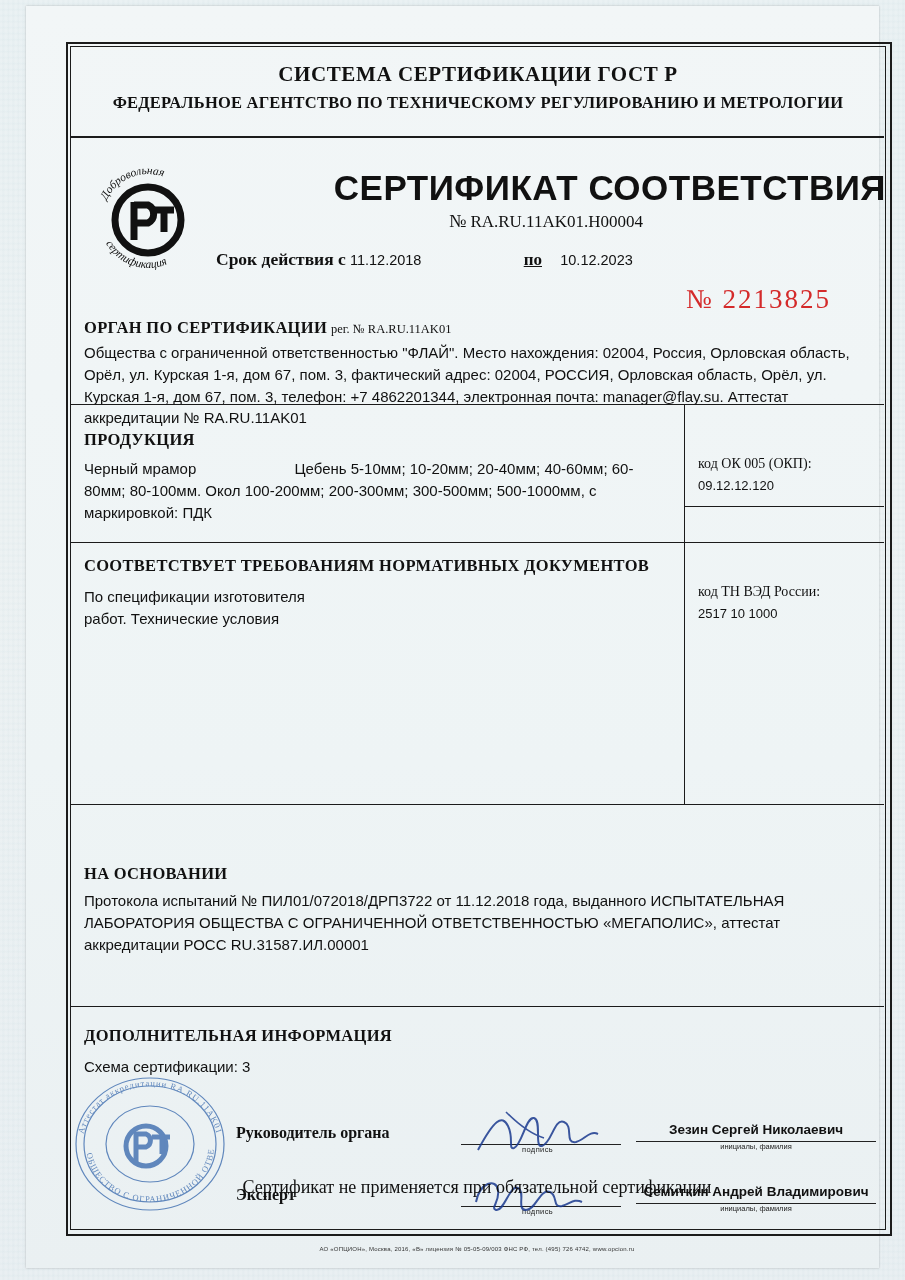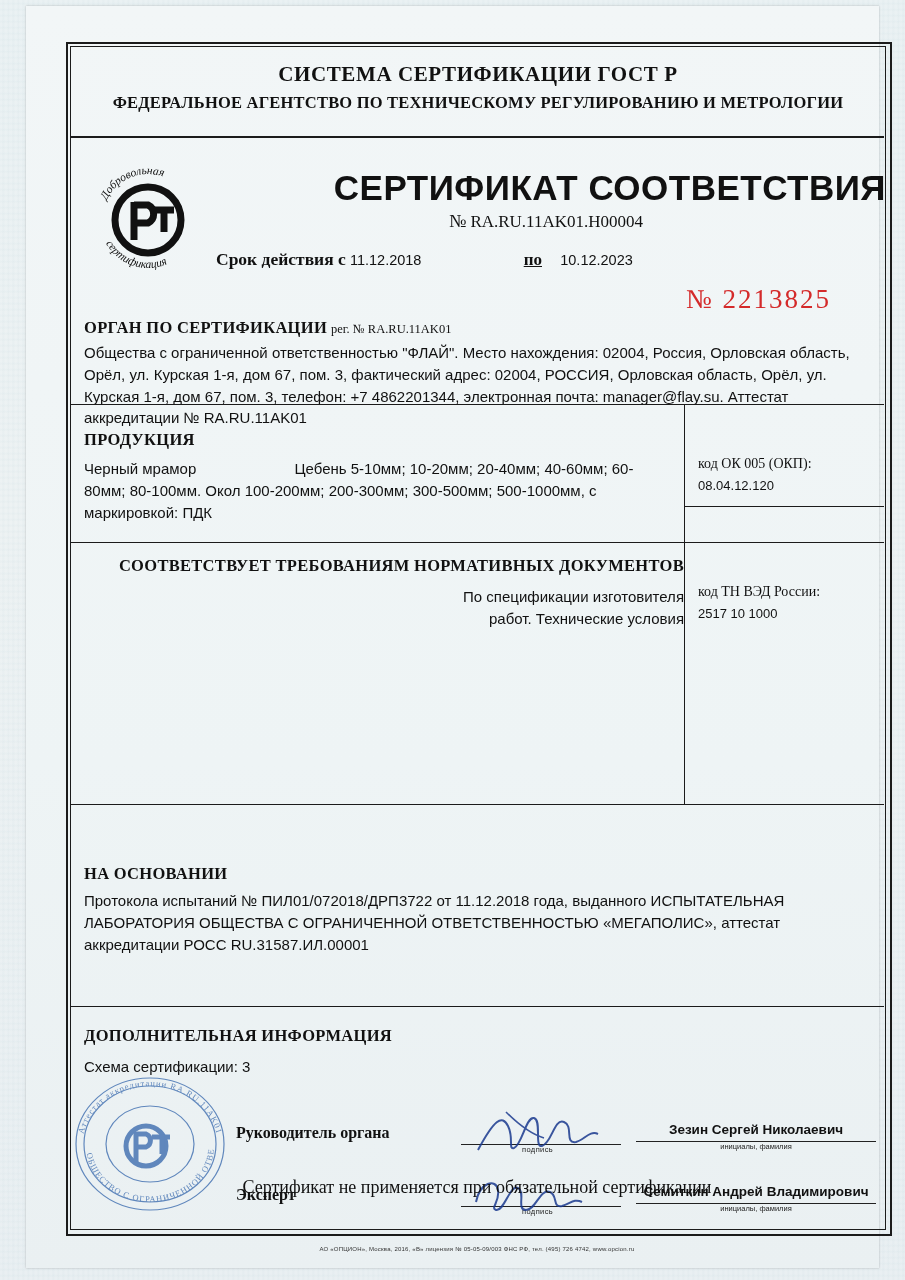--- a/index.html
+++ b/index.html
@@ -160,21 +160,20 @@
     position: absolute;
     left: 44px; top: 536px;
     width: 814px;
     border-top: 1px solid #1b1b1b;
   }
 
   .conform {
     position: absolute;
     left: 58px; top: 550px;
     width: 600px;
-    text-align: right;
   }
   .conform-body { margin-top: 10px; width: 600px; }
 
   .vert-sep {
     position: absolute;
     left: 658px; top: 398px;
     height: 400px;
     border-left: 1px solid #1b1b1b;
   }
   .hr-code1 {
@@ -388,21 +387,21 @@
     <div class="sec-label">ПРОДУКЦИЯ</div>
     <div class="product-body body-text">
       <span>Черный мрамор</span>
       <span style="margin-left:94px">Цебень 5-10мм; 10-20мм; 20-40мм; 40-60мм; 60-</span>
       <div class="prod-line2">80мм; 80-100мм. Окол 100-200мм; 200-300мм; 300-500мм; 500-1000мм, с маркировкой: ПДК</div>
     </div>
   </div>
 
   <div class="code-box1">
     <div class="code-title">код ОК 005 (ОКП):</div>
-    <div class="code-val">08.04.12.120</div>
+    <div class="code-val">09.12.12.120</div>
   </div>
 
   <div class="hr2"></div>
 
   <div class="conform">
     <div class="sec-label">СООТВЕТСТВУЕТ ТРЕБОВАНИЯМ НОРМАТИВНЫХ ДОКУМЕНТОВ</div>
     <div class="conform-body body-text">
       <div>По спецификации изготовителя</div>
       <div>работ. Технические условия</div>
     </div>

